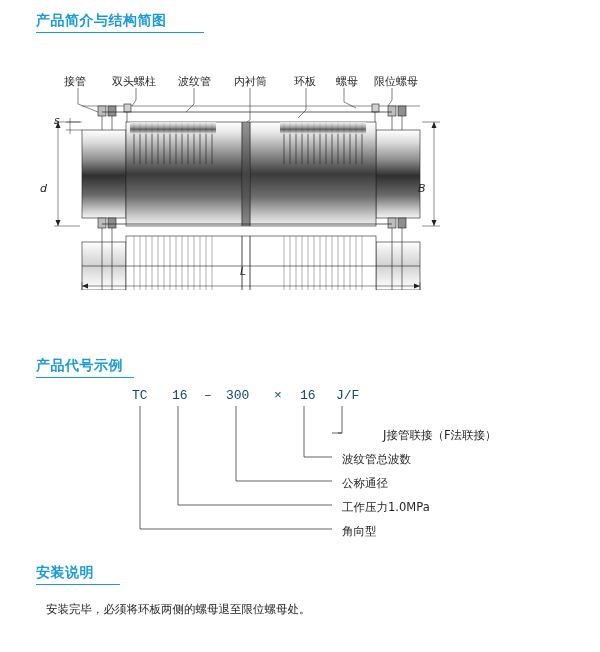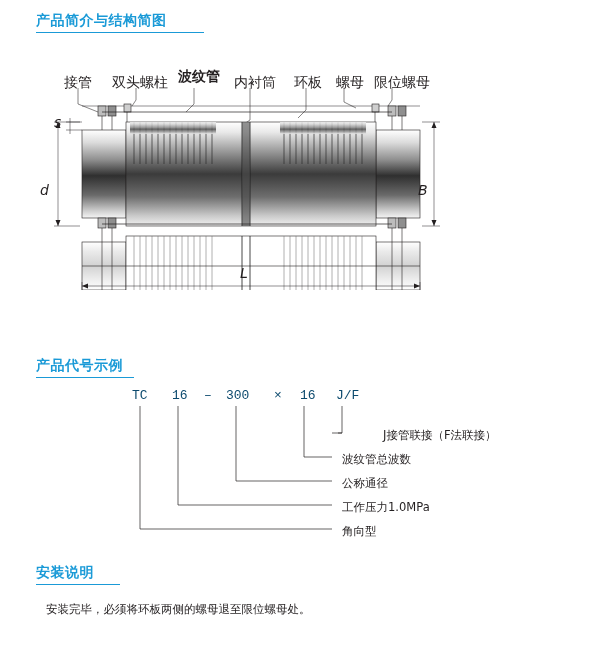--- a/index.html
+++ b/index.html
@@ -34,21 +34,21 @@
   #rule2  { left:36px; top:377px; width:98px; }
   #title3 { left:36px; top:564px; }
   #rule3  { left:36px; top:584px; width:84px; }
 
   
   #fig1 { position:absolute; left:36px; top:60px; width:500px; height:230px; }
   #fig1 svg { display:block; }
 
   .lbl {
     position:absolute;
-    font-size:14px;
+    font-size:11px;
     color:#231f20;
     white-space:nowrap;
   }
 
   
   #fig2 { position:absolute; left:36px; top:388px; width:520px; height:150px; }
   .code-txt {
     position:absolute;
     font-family:Liberation Mono, monospace;
     font-size:13px;
@@ -76,21 +76,21 @@
 
 <div class="page">
 
   <div class="sec-title" id="title1">产品简介与结构简图</div>
   <div class="sec-underline" id="rule1"></div>
 
   <div id="fig1">
 
     <div class="lbl" style="left:28px;  top:14px;">接管</div>
     <div class="lbl" style="left:76px;  top:14px;">双头螺柱</div>
-    <div class="lbl" style="left:142px; top:8px;font-weight:bold;">波纹管</div>
+    <div class="lbl" style="left:142px; top:14px;">波纹管</div>
     <div class="lbl" style="left:198px; top:14px;">内衬筒</div>
     <div class="lbl" style="left:258px; top:14px;">环板</div>
     <div class="lbl" style="left:300px; top:14px;">螺母</div>
     <div class="lbl" style="left:338px; top:14px;">限位螺母</div>
 
     <div class="lbl" style="left:18px;  top:54px; font-style:italic;">s</div>
     <div class="lbl" style="left:4px;   top:122px; font-style:italic;">d</div>
     <div class="lbl" style="left:382px; top:122px; font-style:italic;">B</div>
     <div class="lbl" style="left:204px; top:205px; font-style:italic;">L</div>
 

